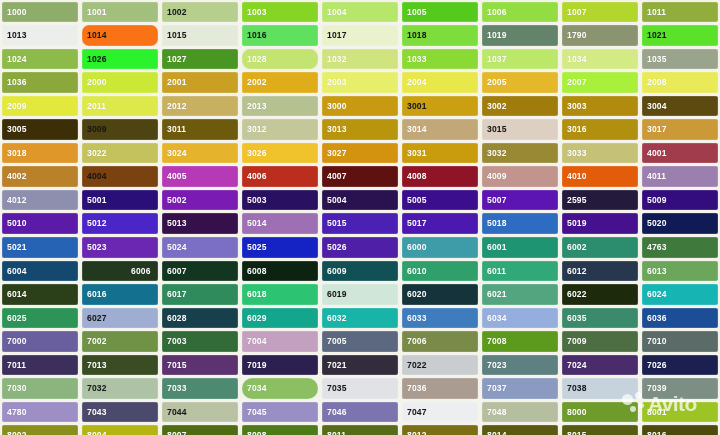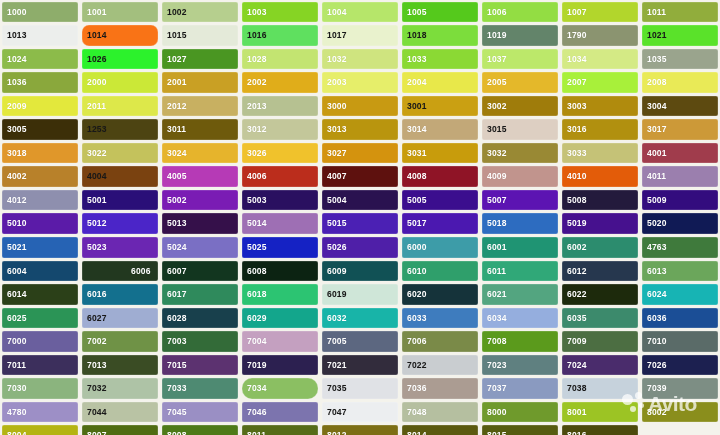--- a/index.html
+++ b/index.html
@@ -129,21 +129,21 @@
     </div>
     <div class="swatch light" style="background: rgb(140, 187, 74);">
       <span class="code">1024</span>
     </div>
     <div class="swatch dark" style="background: rgb(44, 242, 44);">
       <span class="code">1026</span>
     </div>
     <div class="swatch light" style="background: rgb(74, 150, 34);">
       <span class="code">1027</span>
     </div>
-    <div class="swatch light" style="background: rgb(195, 228, 113);">
+    <div class="swatch light" style="background: rgb(195, 228, 113); border-radius: 8px;">
       <span class="code">1028</span>
     </div>
     <div class="swatch light" style="background: rgb(207, 228, 127);">
       <span class="code">1032</span>
     </div>
     <div class="swatch light" style="background: rgb(139, 217, 52);">
       <span class="code">1033</span>
     </div>
     <div class="swatch light" style="background: rgb(188, 232, 106);">
       <span class="code">1037</span>
@@ -205,21 +205,21 @@
     <div class="swatch light" style="background: rgb(176, 139, 13);">
       <span class="code">3003</span>
     </div>
     <div class="swatch light" style="background: rgb(93, 74, 16);">
       <span class="code">3004</span>
     </div>
     <div class="swatch light" style="background: rgb(60, 47, 8);">
       <span class="code">3005</span>
     </div>
     <div class="swatch dark" style="background: rgb(77, 68, 18);">
-      <span class="code">1253</span>
+      <span class="code">3009</span>
     </div>
     <div class="swatch light" style="background: rgb(110, 90, 12);">
       <span class="code">3011</span>
     </div>
     <div class="swatch light" style="background: rgb(195, 199, 154);">
       <span class="code">3012</span>
     </div>
     <div class="swatch light" style="background: rgb(185, 149, 14);">
       <span class="code">3013</span>
     </div>
@@ -304,21 +304,21 @@
     <div class="swatch light" style="background: rgb(42, 18, 80);">
       <span class="code">5004</span>
     </div>
     <div class="swatch light" style="background: rgb(59, 14, 142);">
       <span class="code">5005</span>
     </div>
     <div class="swatch light" style="background: rgb(92, 20, 178);">
       <span class="code">5007</span>
     </div>
     <div class="swatch light" style="background: rgb(35, 26, 60);">
-      <span class="code">5008</span>
+      <span class="code">2595</span>
     </div>
     <div class="swatch light" style="background: rgb(51, 12, 126);">
       <span class="code">5009</span>
     </div>
     <div class="swatch light" style="background: rgb(91, 27, 168);">
       <span class="code">5010</span>
     </div>
     <div class="swatch light" style="background: rgb(75, 37, 200);">
       <span class="code">5012</span>
     </div>
@@ -527,20 +527,23 @@
       <span class="code">7037</span>
     </div>
     <div class="swatch dark" style="background: rgb(198, 210, 220);">
       <span class="code">7038</span>
     </div>
     <div class="swatch light" style="background: rgb(125, 142, 132);">
       <span class="code">7039</span>
     </div>
     <div class="swatch light" style="background: rgb(157, 143, 198);">
       <span class="code">4780</span>
+    </div>
+    <div class="swatch light" style="background: rgb(76, 74, 108);">
+      <span class="code">7043</span>
     </div>
     <div class="swatch dark" style="background: rgb(185, 195, 164);">
       <span class="code">7044</span>
     </div>
     <div class="swatch light" style="background: rgb(154, 143, 196);">
       <span class="code">7045</span>
     </div>
     <div class="swatch light" style="background: rgb(124, 116, 174);">
       <span class="code">7046</span>
     </div>

